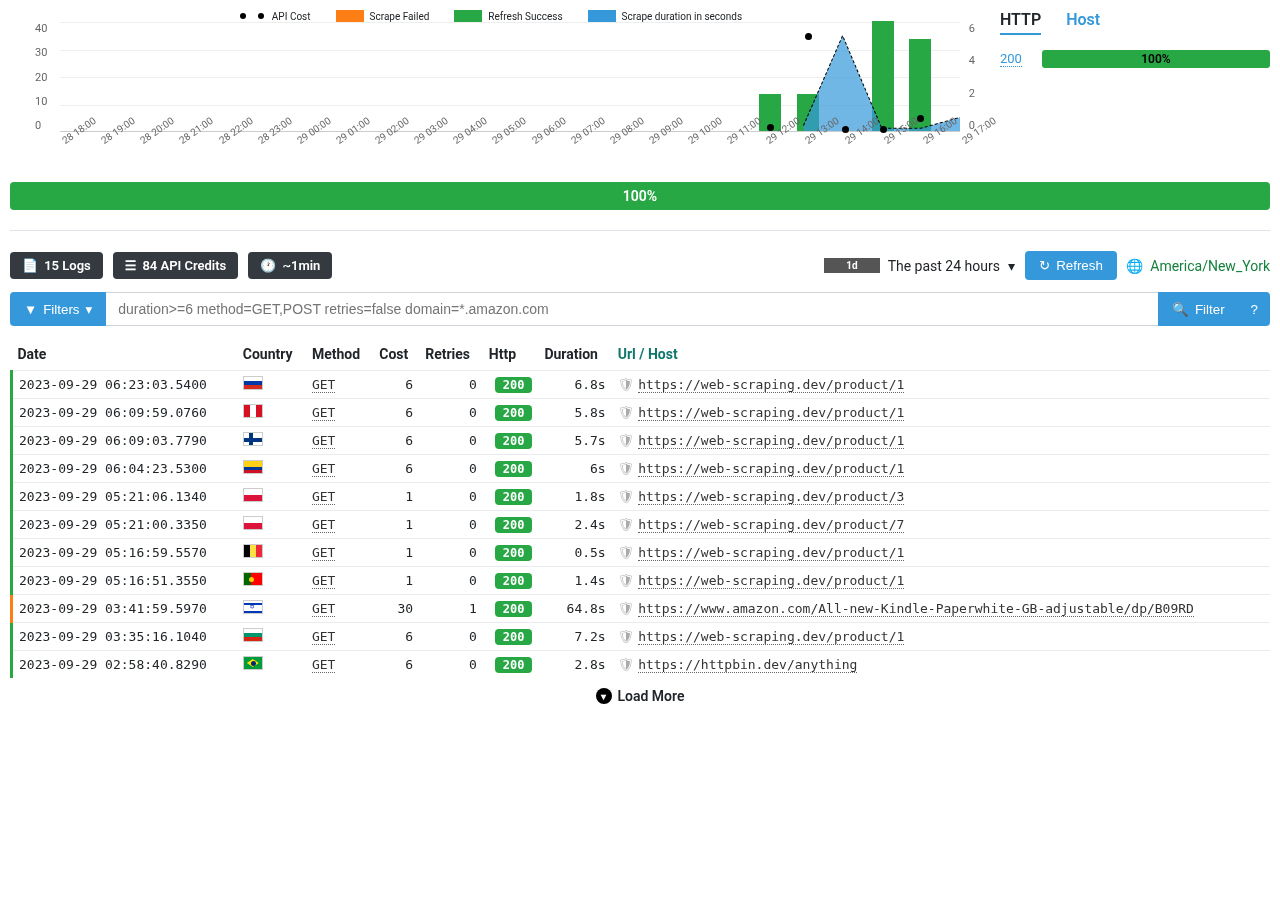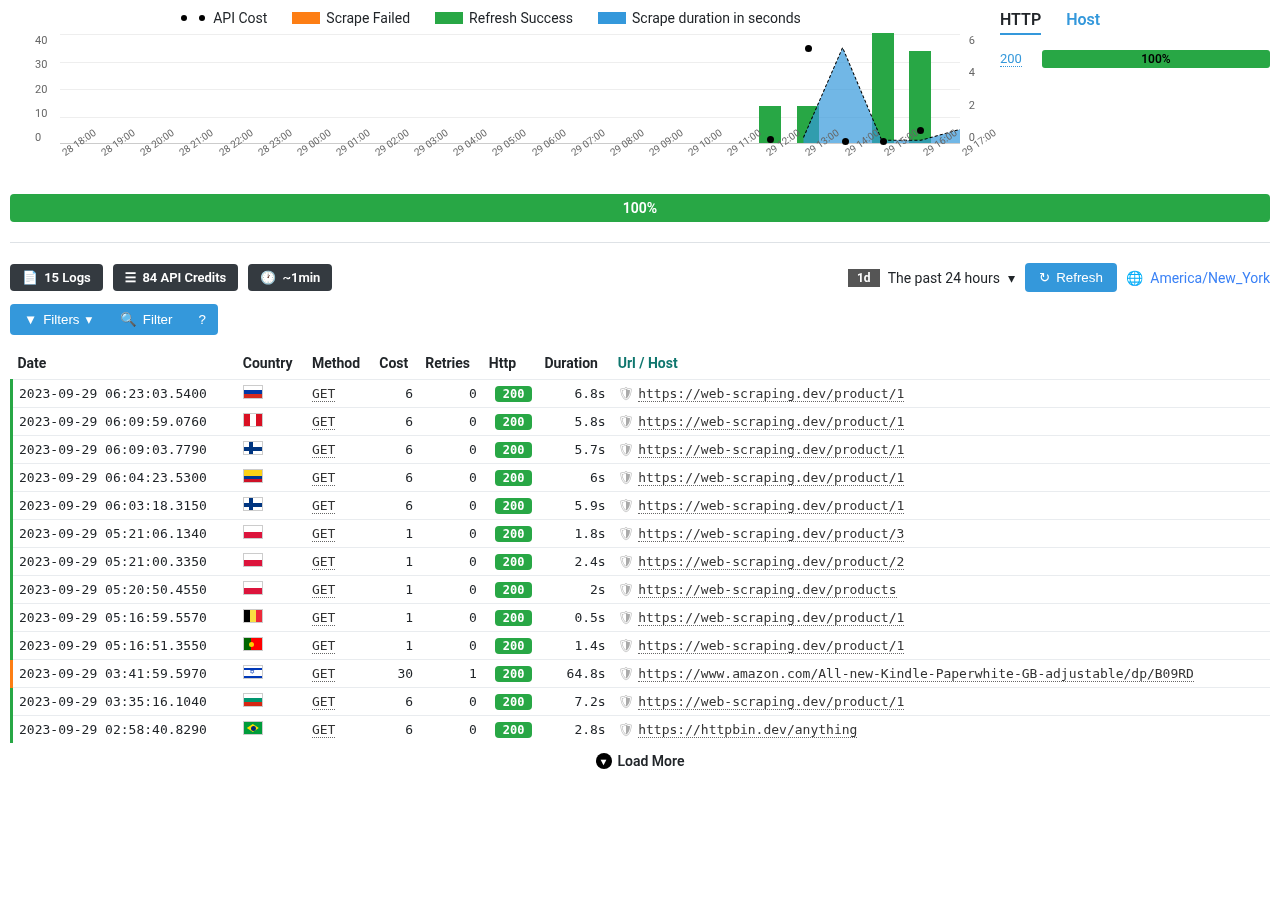--- a/index.html
+++ b/index.html
@@ -2,21 +2,21 @@
 <html><head>
 <meta charset="utf-8">
 <style>
 * { box-sizing: border-box; margin: 0; padding: 0; }
 body { font-family: -apple-system, BlinkMacSystemFont, "Segoe UI", Roboto, sans-serif; font-size: 14px; color: #212529; background: #fff; }
 .container { width: 1280px; margin: 0 auto; padding: 10px; }
 
 
 .chart-section { display: flex; margin-bottom: 10px; }
 .chart-main { flex: 1; position: relative; }
-.chart-legend { display: flex; justify-content: center; gap: 25px; margin-bottom: 8px; font-size: 14px; }
+.chart-legend { display: flex; justify-content: center; gap: 25px; font-size: 10px; }
 .legend-item { display: flex; align-items: center; gap: 6px; }
 .legend-box { width: 28px; height: 12px; }
 .legend-line { width: 28px; height: 3px; position: relative; }
 .legend-line::before, .legend-line::after { content: ''; position: absolute; width: 6px; height: 6px; background: #000; border-radius: 50%; top: -2px; }
 .legend-line::before { left: 2px; }
 .legend-line::after { right: 2px; }
 .chart-canvas { position: relative; height: 150px; margin-left: 50px; margin-right: 10px; }
 .y-axis-left { position: absolute; left: -25px; top: 0; height: 110px; display: flex; flex-direction: column; justify-content: space-between; font-size: 11px; color: #666; }
 .y-axis-right { position: absolute; right: -15px; top: 0; height: 110px; display: flex; flex-direction: column; justify-content: space-between; font-size: 11px; color: #666; }
 .plot-area { position: absolute; left: 0; right: 0; top: 0; height: 110px; border-bottom: 1px solid #ccc; }
@@ -35,23 +35,23 @@
 
 
 .success-bar { background: #28a745; color: #fff; text-align: center; padding: 6px 0; font-weight: 600; border-radius: 4px; margin: 10px 0 20px; }
 
 
 .controls-row { display: flex; align-items: center; gap: 10px; margin-bottom: 12px; border-top: 1px solid #dee2e6; padding-top: 20px; }
 .badge-dark { background: #343a40; color: #fff; padding: 6px 12px; border-radius: 4px; font-weight: 600; font-size: 13px; display: inline-flex; align-items: center; gap: 6px; }
 .spacer { flex: 1; }
 .btn-primary { background: #3498db; color: #fff; border: none; padding: 7px 14px; border-radius: 4px; font-weight: 500; cursor: pointer; display: inline-flex; align-items: center; gap: 6px; }
 .timezone { display: inline-flex; align-items: center; gap: 6px; }
-.timezone a { color: #3b82f6; text-decoration: none; }
+.timezone a { color: #15803d; text-decoration: none; }
 .time-range { display: inline-flex; align-items: center; gap: 8px; cursor: pointer; }
-.badge-1d { background: #555; color: #fff; font-size: 12px; font-weight: 700; padding: 2px 9px; border-radius: 0; }
+.badge-1d { background: #555; color: #fff; font-size: 10px; font-weight: 700; padding: 2px 22px; border-radius: 0; }
 
 
 .filter-row { display: flex; margin-bottom: 12px; }
 .filter-btn { background: #3498db; color: #fff; border: none; padding: 8px 14px; border-radius: 4px 0 0 4px; font-weight: 500; cursor: pointer; display: inline-flex; align-items: center; gap: 6px; }
 .filter-input { flex: 1; border: 1px solid #ced4da; padding: 8px 12px; font-size: 14px; border-left: none; border-right: none; }
 .filter-search { background: #3498db; color: #fff; border: none; padding: 8px 14px; cursor: pointer; display: inline-flex; align-items: center; gap: 6px; }
 .filter-help { background: #3498db; color: #fff; border: none; padding: 8px 12px; border-radius: 0 4px 4px 0; cursor: pointer; }
 
 
 .log-table { width: 100%; border-collapse: collapse; }
@@ -227,20 +227,21 @@
       <a>America/New_York</a>
     </div>
   </div>
 
   <div class="filter-row">
     <button class="filter-btn">
       <span>▼</span>
       <span>Filters</span>
       <span>▾</span>
     </button>
+    <input class="filter-input" type="text" placeholder="duration&gt;=6 method=GET,POST retries=false domain=*.amazon.com" style="">
     <button class="filter-search">
       <span>🔍</span>
       <span>Filter</span>
     </button>
     <button class="filter-help">
       <span>?</span>
     </button>
   </div>
 
   <table class="log-table">
@@ -291,58 +292,38 @@
           <td>2023-09-29 06:04:23.5300</td>
           <td><span class="flag flag-co"></span></td>
           <td><span class="method-link">GET</span></td>
           <td class="right">6</td>
           <td class="right">0</td>
           <td class="right"><span class="http-badge">200</span></td>
           <td class="right">6s</td>
           <td><span class="shield">🛡</span><span class="url-link">https://web-scraping.dev/product/1</span></td>
         </tr>
         <tr class="status-ok">
-          <td>2023-09-29 06:03:18.3150</td>
-          <td><span class="flag flag-fi"></span></td>
-          <td><span class="method-link">GET</span></td>
-          <td class="right">6</td>
-          <td class="right">0</td>
-          <td class="right"><span class="http-badge">200</span></td>
-          <td class="right">5.9s</td>
-          <td><span class="shield">🛡</span><span class="url-link">https://web-scraping.dev/product/1</span></td>
-        </tr>
-        <tr class="status-ok">
           <td>2023-09-29 05:21:06.1340</td>
           <td><span class="flag flag-pl"></span></td>
           <td><span class="method-link">GET</span></td>
           <td class="right">1</td>
           <td class="right">0</td>
           <td class="right"><span class="http-badge">200</span></td>
           <td class="right">1.8s</td>
           <td><span class="shield">🛡</span><span class="url-link">https://web-scraping.dev/product/3</span></td>
         </tr>
         <tr class="status-ok">
           <td>2023-09-29 05:21:00.3350</td>
           <td><span class="flag flag-pl"></span></td>
           <td><span class="method-link">GET</span></td>
           <td class="right">1</td>
           <td class="right">0</td>
           <td class="right"><span class="http-badge">200</span></td>
           <td class="right">2.4s</td>
-          <td><span class="shield">🛡</span><span class="url-link">https://web-scraping.dev/product/2</span></td>
-        </tr>
-        <tr class="status-ok">
-          <td>2023-09-29 05:20:50.4550</td>
-          <td><span class="flag flag-pl"></span></td>
-          <td><span class="method-link">GET</span></td>
-          <td class="right">1</td>
-          <td class="right">0</td>
-          <td class="right"><span class="http-badge">200</span></td>
-          <td class="right">2s</td>
-          <td><span class="shield">🛡</span><span class="url-link">https://web-scraping.dev/products</span></td>
+          <td><span class="shield">🛡</span><span class="url-link">https://web-scraping.dev/product/7</span></td>
         </tr>
         <tr class="status-ok">
           <td>2023-09-29 05:16:59.5570</td>
           <td><span class="flag flag-be"></span></td>
           <td><span class="method-link">GET</span></td>
           <td class="right">1</td>
           <td class="right">0</td>
           <td class="right"><span class="http-badge">200</span></td>
           <td class="right">0.5s</td>
           <td><span class="shield">🛡</span><span class="url-link">https://web-scraping.dev/product/1</span></td>

